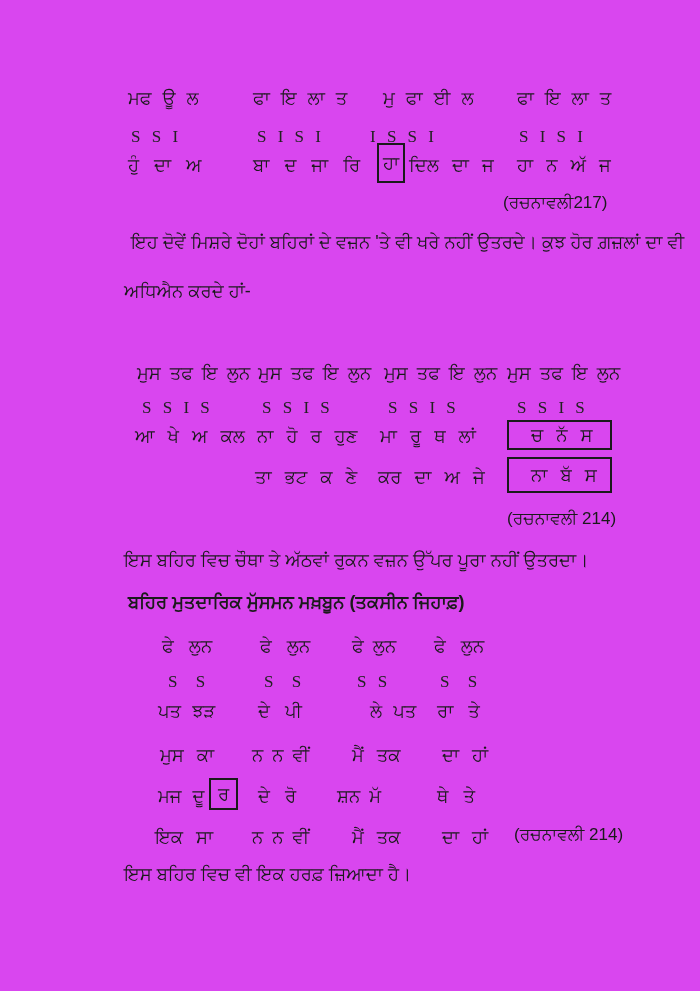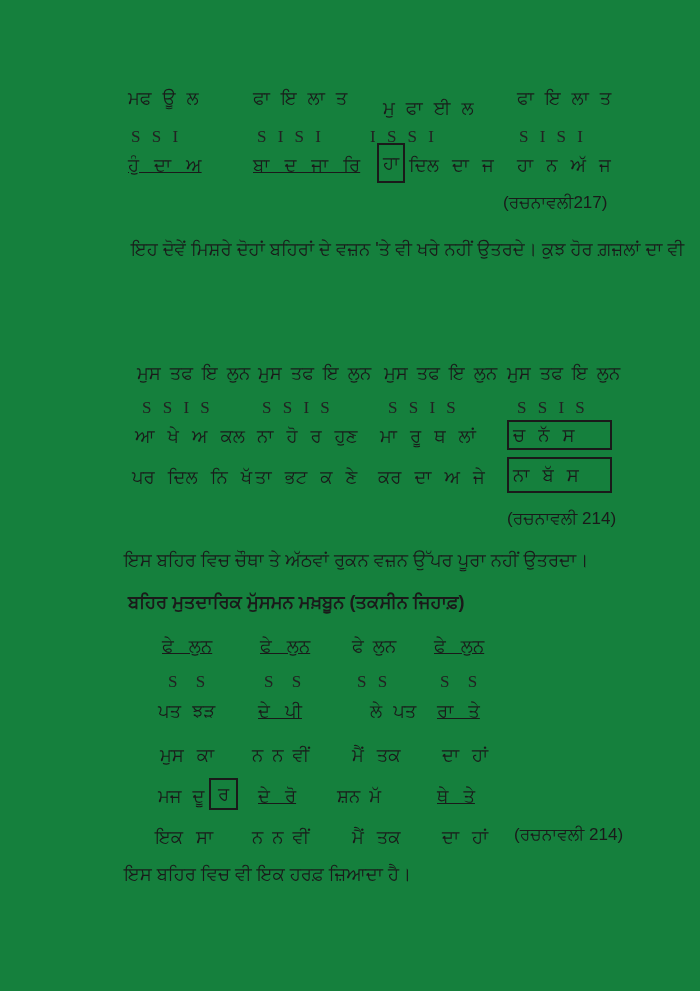--- a/index.html
+++ b/index.html
@@ -1,99 +1,99 @@
 <!DOCTYPE html>
 <html><head>
 <meta charset="utf-8">
 <style>
   html,body{margin:0;padding:0;background:#ffffff;}
   .page{
     position:relative;
     width:700px;height:991px;
-    background:#15803d;
+    background:#d946ef;
     font-family:"Liberation Sans",sans-serif;
     color:#1a1a1a;
     overflow:hidden;
   }
   .abs{position:absolute;white-space:nowrap;}
   .g{font-size:18px;line-height:24px;}
   .ws4{word-spacing:4px;}
   .ws6{word-spacing:6px;}
   .ws8{word-spacing:8px;}
-  .ws10{word-spacing:10px;text-decoration:underline;}
+  .ws10{word-spacing:10px;}
   .scan{
     font-family:"Liberation Serif",serif;
     font-size:17px;line-height:20px;
     word-spacing:7px;
     color:#222;
   }
   .scan-wide{word-spacing:14px;}
   .heading{font-size:18px;font-weight:bold;line-height:24px;}
   .para{font-size:18px;line-height:24px;}
   .citation{font-size:17px;line-height:22px;}
   .boxed{
     position:absolute;
     border:2px solid #1a1a1a;
     display:flex;align-items:center;justify-content:center;
     font-size:18px;
     box-sizing:border-box;
   }
-  .boxed-wide{justify-content:flex-start;padding-left:4px;}
+  .boxed-wide{justify-content:flex-start;padding-left:22px;}
   .pagenum{
     position:absolute;left:0;right:0;text-align:center;
     font-family:"Liberation Serif",serif;
     font-size:17px;
   }
 </style>
 </head>
 <body>
 
 <div class="page">
 
   <div class="abs g ws6" style="left:128px;top:86px">ਮਫ ਊ ਲ</div>
   <div class="abs g ws6" style="left:253px;top:86px">ਫਾ ਇ ਲਾ ਤ</div>
-  <div class="abs g ws6" style="left:383px;top:96px">ਮੁ ਫਾ ਈ ਲ</div>
+  <div class="abs g ws6" style="left:383px;top:86px">ਮੁ ਫਾ ਈ ਲ</div>
   <div class="abs g ws6" style="left:517px;top:86px">ਫਾ ਇ ਲਾ ਤ</div>
 
   <div class="abs scan" style="left:131px;top:127px">S S I</div>
   <div class="abs scan" style="left:257px;top:127px">S I S I</div>
   <div class="abs scan" style="left:370px;top:127px">I S S I</div>
   <div class="abs scan" style="left:519px;top:127px">S I S I</div>
 
   <div class="abs g ws10" style="left:128px;top:153px">ਹੁੰ ਦਾ ਅ</div>
   <div class="abs g ws10" style="left:253px;top:153px">ਬਾ ਦ ਜਾ ਰਿ</div>
   <div class="boxed" style="left:377px;top:143px;width:28px;height:40px">
     <span>ਹਾ</span>
   </div>
   <div class="abs g ws8" style="left:409px;top:153px">ਦਿਲ ਦਾ ਜ</div>
   <div class="abs g ws8" style="left:517px;top:153px">ਹਾ ਨ ਅੱ ਜ</div>
 
   <div class="abs citation" style="left:503px;top:192px">(ਰਚਨਾਵਲੀ217)</div>
 
-  <div class="abs para" style="left:131px;top:237px">ਇਹ ਦੋਵੇਂ ਮਿਸ਼ਰੇ ਦੋਹਾਂ ਬਹਿਰਾਂ ਦੇ ਵਜ਼ਨ 'ਤੇ ਵੀ ਖਰੇ ਨਹੀਂ ਉਤਰਦੇ। ਕੁਝ ਹੋਰ ਗ਼ਜ਼ਲਾਂ ਦਾ ਵੀ</div>
+  <div class="abs para" style="left:131px;top:230px">ਇਹ ਦੋਵੇਂ ਮਿਸ਼ਰੇ ਦੋਹਾਂ ਬਹਿਰਾਂ ਦੇ ਵਜ਼ਨ 'ਤੇ ਵੀ ਖਰੇ ਨਹੀਂ ਉਤਰਦੇ। ਕੁਝ ਹੋਰ ਗ਼ਜ਼ਲਾਂ ਦਾ ਵੀ</div>
+  <div class="abs para" style="left:124px;top:279px">ਅਧਿਐਨ ਕਰਦੇ ਹਾਂ-</div>
 
 
   <div class="abs g ws4" style="left:137px;top:361px">ਮੁਸ ਤਫ ਇ ਲੁਨ</div>
   <div class="abs g ws4" style="left:258px;top:361px">ਮੁਸ ਤਫ ਇ ਲੁਨ</div>
   <div class="abs g ws4" style="left:384px;top:361px">ਮੁਸ ਤਫ ਇ ਲੁਨ</div>
   <div class="abs g ws4" style="left:507px;top:361px">ਮੁਸ ਤਫ ਇ ਲੁਨ</div>
 
   <div class="abs scan" style="left:142px;top:398px">S S I S</div>
   <div class="abs scan" style="left:262px;top:398px">S S I S</div>
   <div class="abs scan" style="left:388px;top:398px">S S I S</div>
   <div class="abs scan" style="left:517px;top:398px">S S I S</div>
 
   <div class="abs g ws8" style="left:135px;top:424px">ਆ ਖੇ ਅ ਕਲ</div>
   <div class="abs g ws8" style="left:257px;top:424px">ਨਾ ਹੋ ਰ ਹੁਣ</div>
   <div class="abs g ws8" style="left:380px;top:424px">ਮਾ ਰੂ ਥ ਲਾਂ</div>
   <div class="boxed boxed-wide ws8" style="left:507px;top:420px;width:105px;height:30px">
     <span>ਚ ਨੱ ਸ</span>
   </div>
 
-  <div class="abs g ws8" style="left:132px;top:465px">ਪਰ ਦਿਲ ਨਿ ਖੱ</div>
   <div class="abs g ws8" style="left:255px;top:465px">ਤਾ ਭਟ ਕ ਣੇ</div>
   <div class="abs g ws8" style="left:378px;top:465px">ਕਰ ਦਾ ਅ ਜੇ</div>
   <div class="boxed boxed-wide ws8" style="left:507px;top:457px;width:105px;height:36px">
     <span>ਨਾ ਬੱ ਸ</span>
   </div>
 
   <div class="abs citation" style="left:507px;top:508px">(ਰਚਨਾਵਲੀ 214)</div>
 
   <div class="abs heading" style="left:128px;top:590px">ਬਹਿਰ ਮੁਤਦਾਰਿਕ ਮੁੱਸਮਨ ਮਖ਼ਬੂਨ (ਤਕਸੀਨ ਜਿਹਾਫ਼)</div>
 

